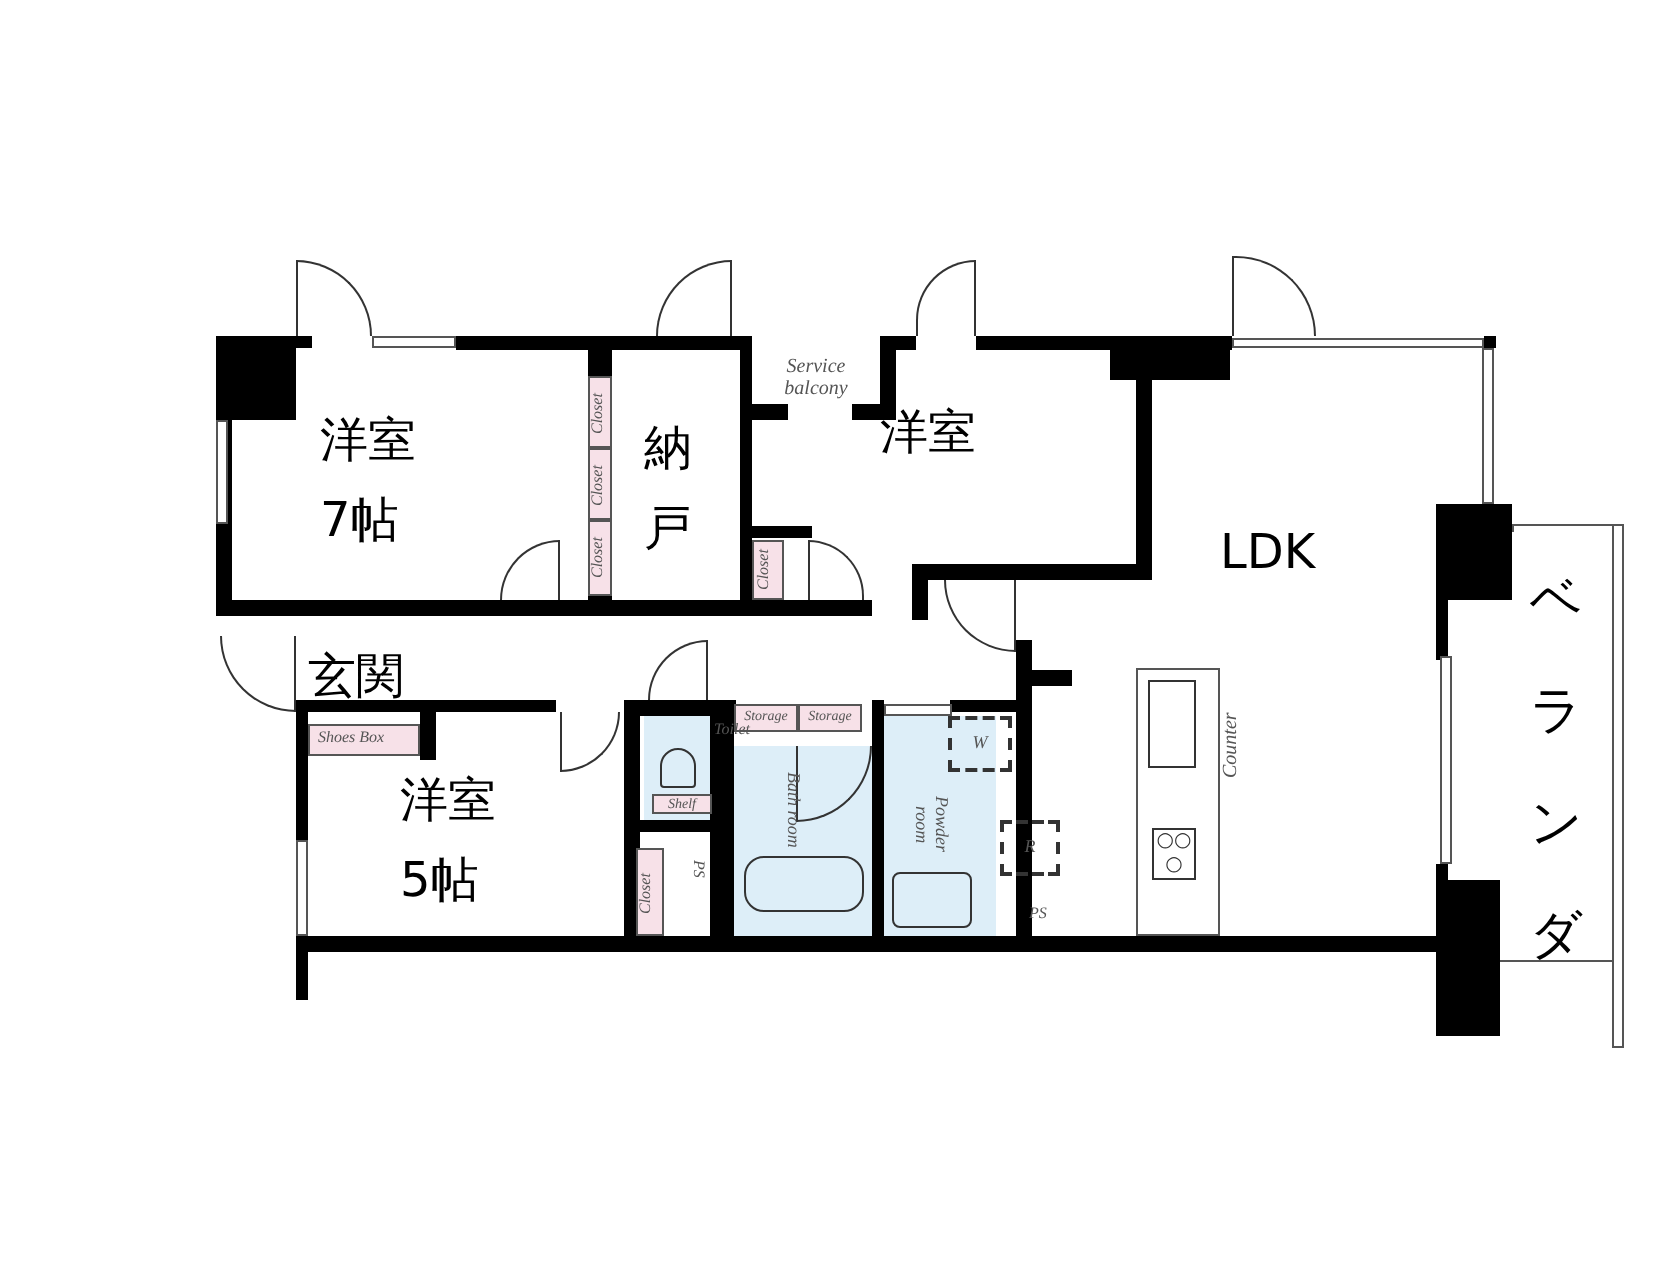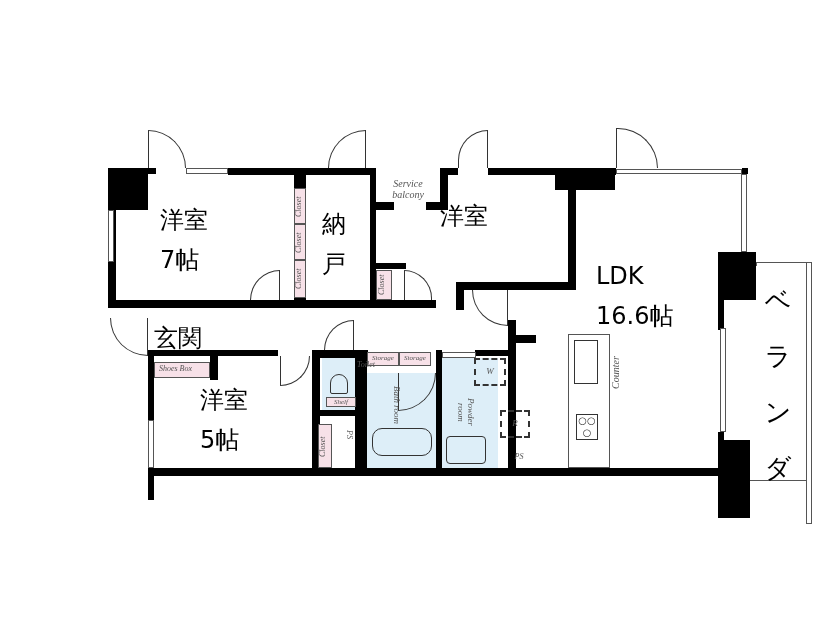--- a/index.html
+++ b/index.html
@@ -151,23 +151,22 @@
     <div>洋室</div>
     <div>7帖</div>
   </div>
   <div class="room-label" style="left:322px;top:204px;width:40px;">
     <div>納</div>
     <div>戸</div>
   </div>
   <div class="room-label" style="left:440px;top:196px;width:80px;">
     <div>洋室</div>
   </div>
-  <div class="room-label" style="left:596px;top:256px;width:110px;text-align:left;">
+  <div class="room-label" style="left:610px;top:256px;width:110px;text-align:left;">
     <div>LDK</div>
-    <div>16.6帖</div>
   </div>
   <div class="room-label" style="left:154px;top:318px;width:60px;">
     <div>玄関</div>
   </div>
   <div class="room-label" style="left:200px;top:380px;width:80px;">
     <div>洋室</div>
     <div>5帖</div>
   </div>
 
   <div class="veranda-label" style="left:758px;top:272px;">

